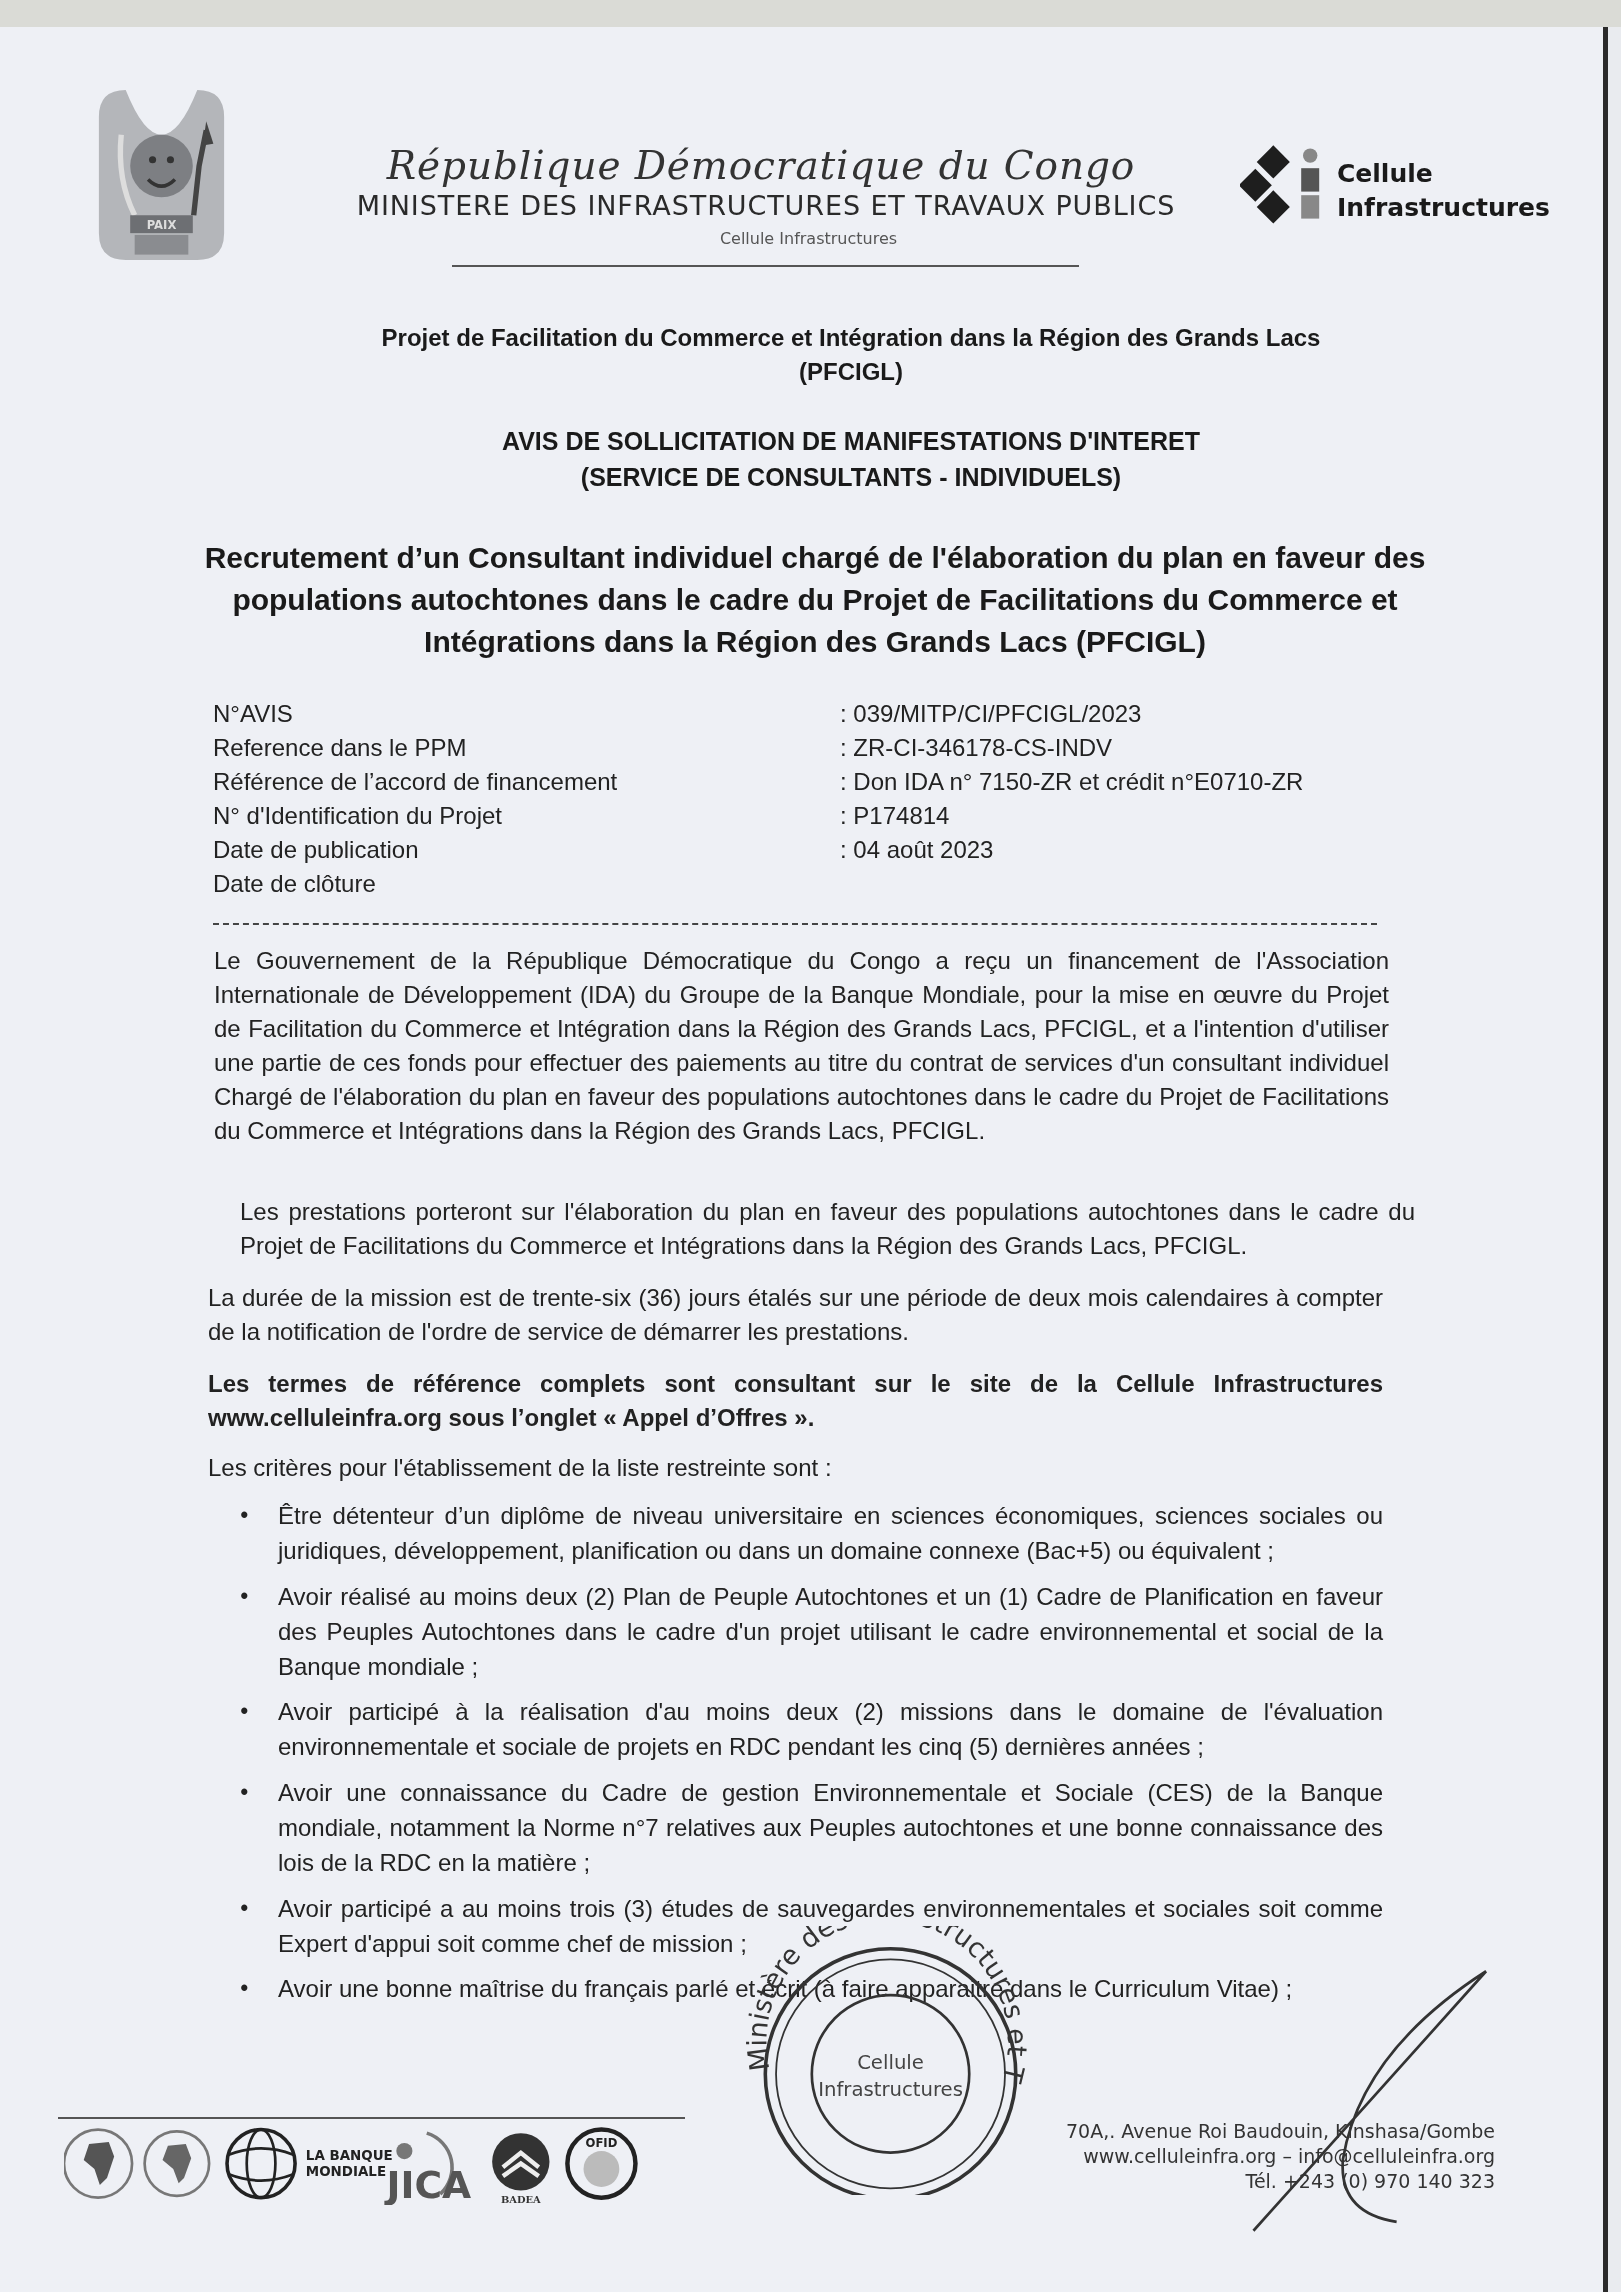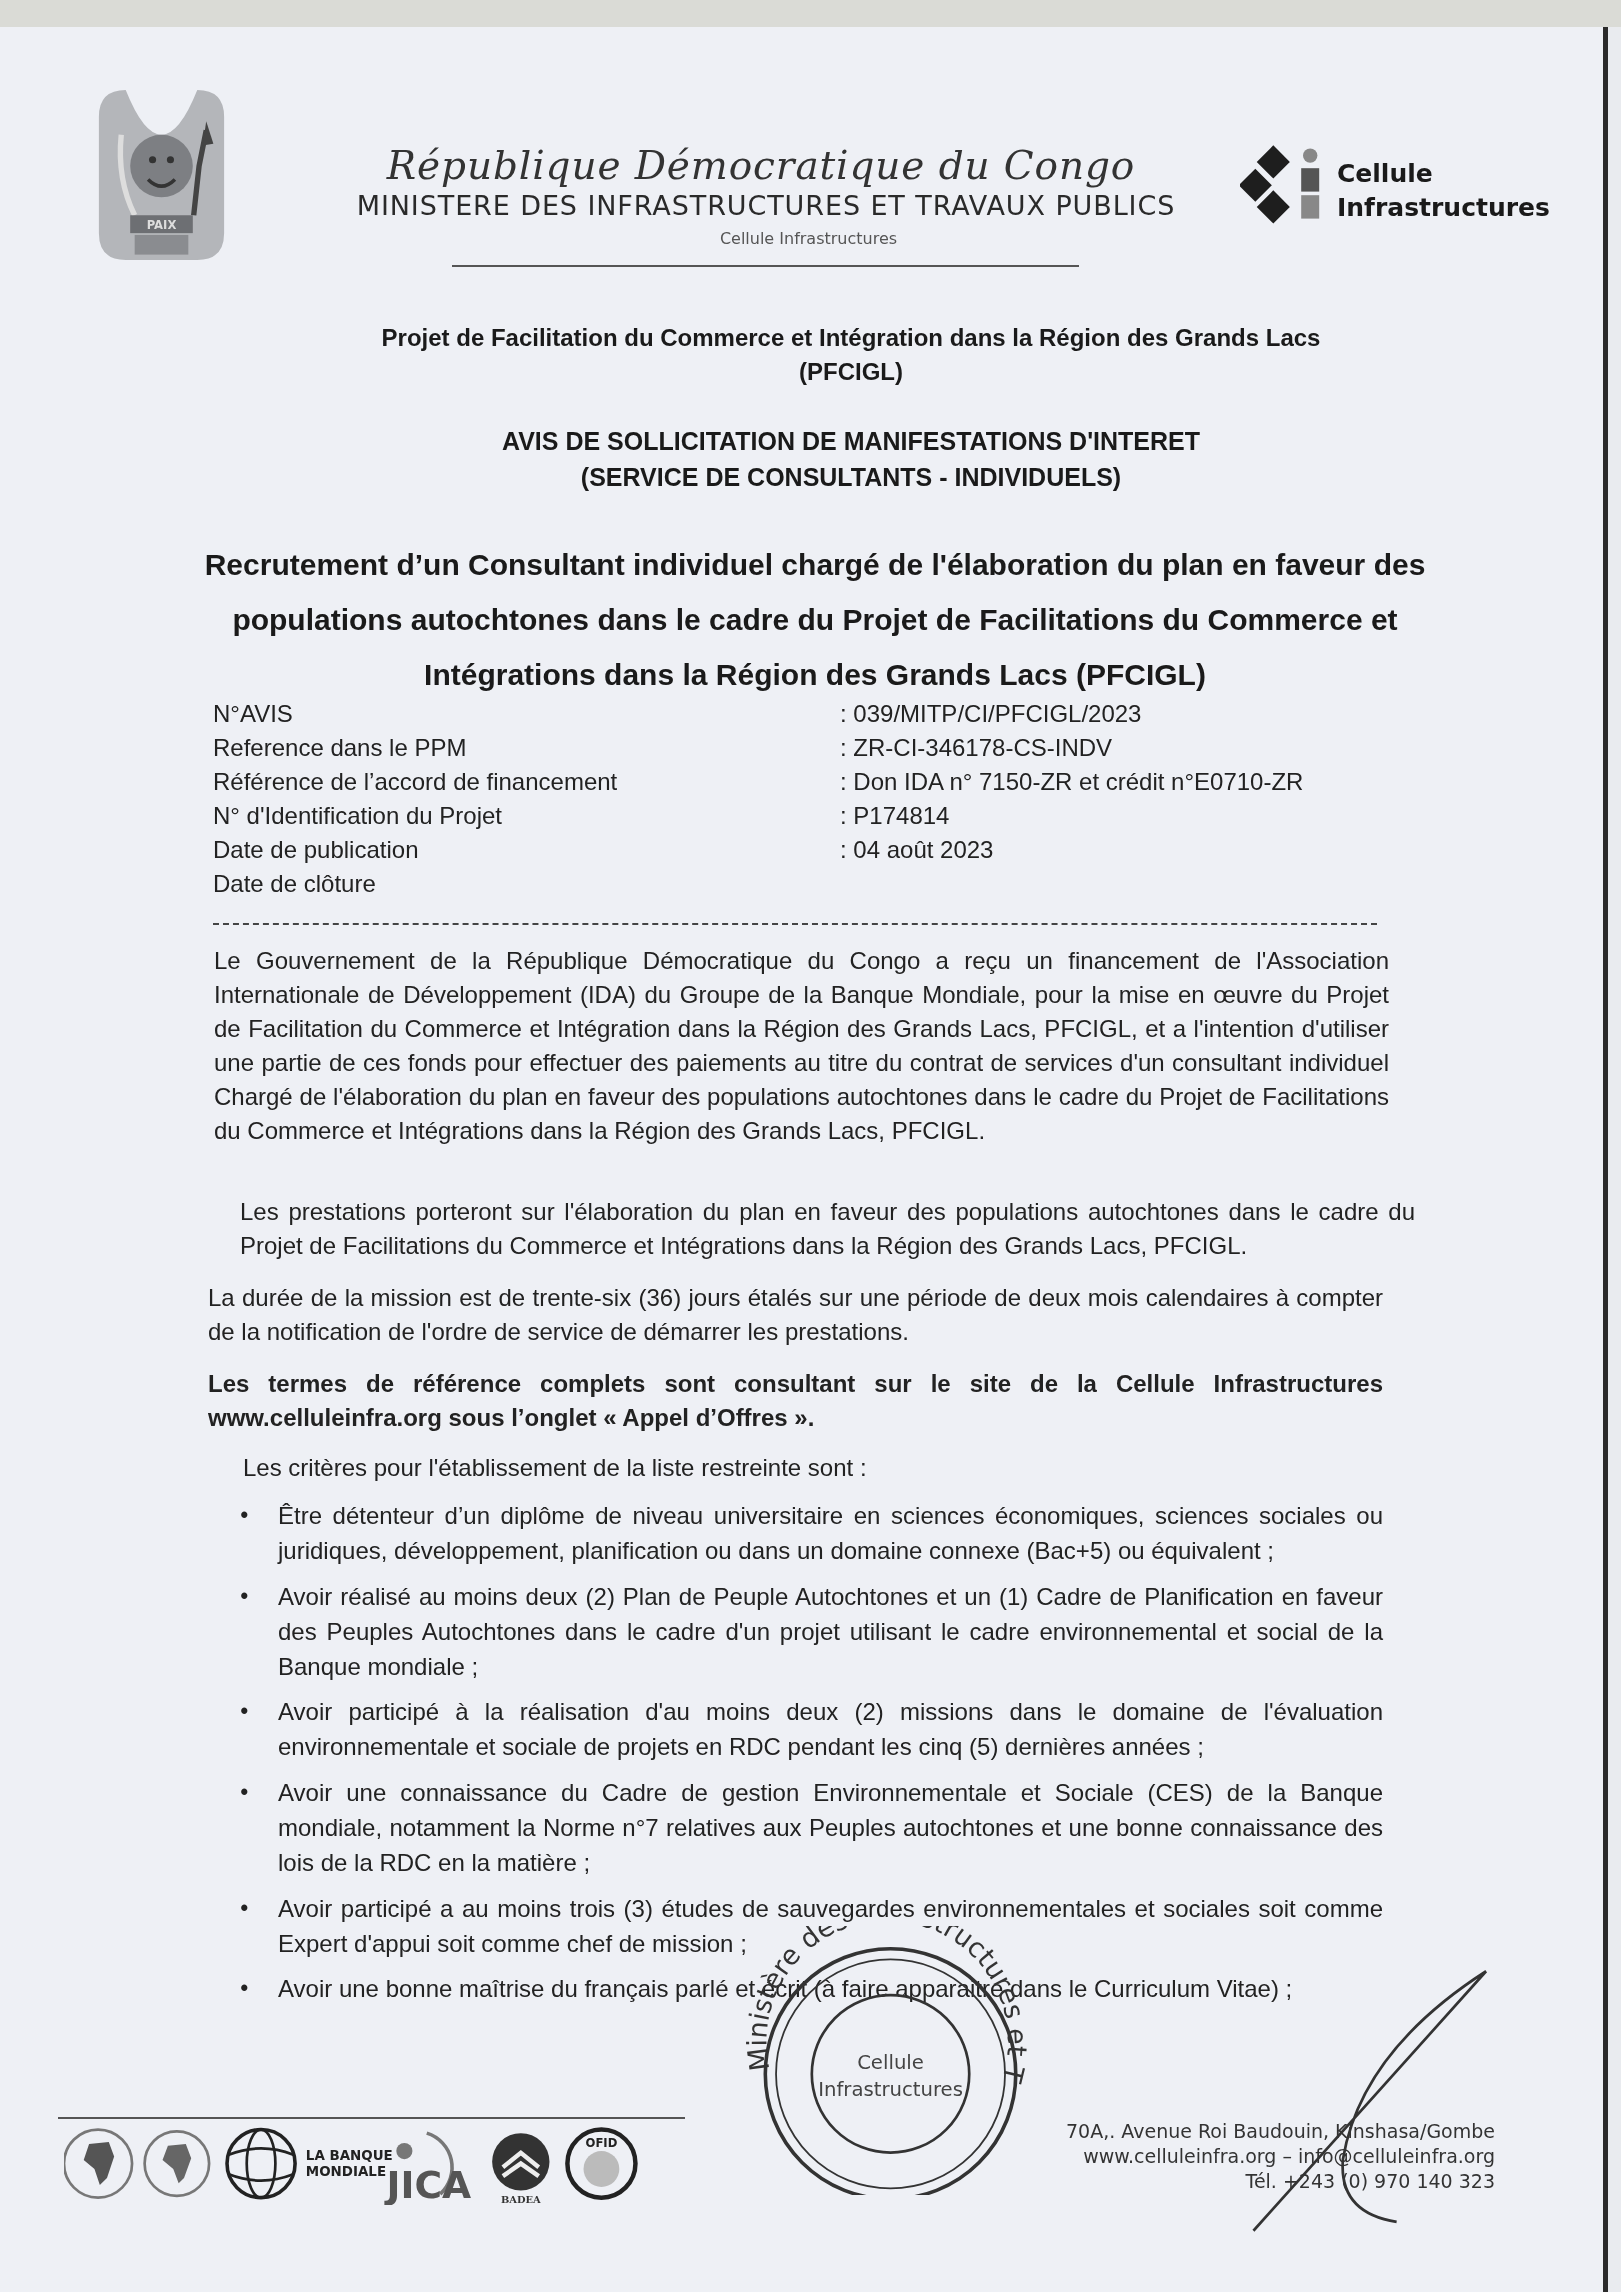--- a/index.html
+++ b/index.html
@@ -30,34 +30,34 @@
     left:540px; top:229px; width:537px; text-align:center;
     font-family:"DejaVu Sans", sans-serif; font-size:16px; color:#555;
   }
   .hdr-rule { left:452px; top:265px; width:627px; height:1.8px; background:#555; }
   .cellule-logo { left:1240px; top:143px; width:304px; height:90px; }
   .cl-text { position:absolute; left:97px; font-family:"DejaVu Sans", sans-serif; font-weight:bold; font-size:25px; color:#1a1a1a; }
 
   .center { text-align:center; font-weight:bold; }
   .proj-title { left:269px; top:321px; width:1164px; font-size:24px; line-height:34px; }
   .avis-title { left:269px; top:423px; width:1164px; font-size:25px; line-height:36px; }
-  .recrut-title { left:161px; top:537px; width:1308px; font-size:30px; line-height:55px; }
+  .recrut-title { left:161px; top:537px; width:1308px; font-size:30px; line-height:42px; }
 
   .ref-table { left:213px; top:697px; width:1254px; font-size:24px; line-height:34px; color:#222; }
   .ref-row { display:flex; }
   .ref-label { width:627px; }
   .ref-value { flex:1; }
   .dash-rule { left:213px; top:922px; width:1164px; border-top:2.7px dashed #444; }
 
   .para { left:208px; width:1175px; font-size:24px; line-height:34px; text-align:justify; color:#222; }
   .p1 { top:944px;margin-left:6px; }
   .p2 { top:1195px; }
   .p3 { top:1281px; }
   .p4 { top:1367px; font-weight:bold; }
-  .p5 { top:1451px;margin-left:35px; }
+  .p5 { top:1451px; }
 
   .criteria { left:233px; top:1497px; width:1150px; font-size:24px; line-height:35px; color:#222; margin:0; padding:0; list-style:none; }
   .criteria li { position:relative; padding-left:45px; text-align:justify; margin-bottom:10.7px; }
   .criteria li .bullet { position:absolute; left:7.2px; top:0; font-size:23px; }
 
   .footer-rule { left:58px; top:2117px; width:627px; height:1.8px; background:#555; }
   .footer-logos { left:64px; top:2124px; width:627px; height:81px; }
   .footer-addr { left:985px; top:2119px; width:510px; text-align:right; font-family:"DejaVu Sans", sans-serif; font-size:19px; line-height:25px; color:#333; }
 
   .stamp { left:734px; top:1926px; width:322px; height:269px; }

